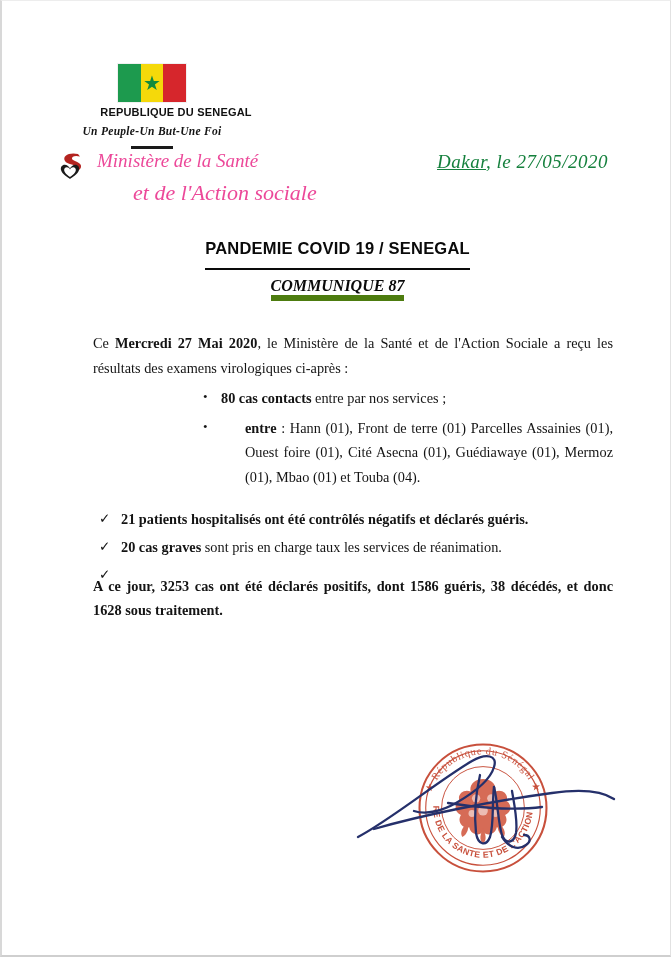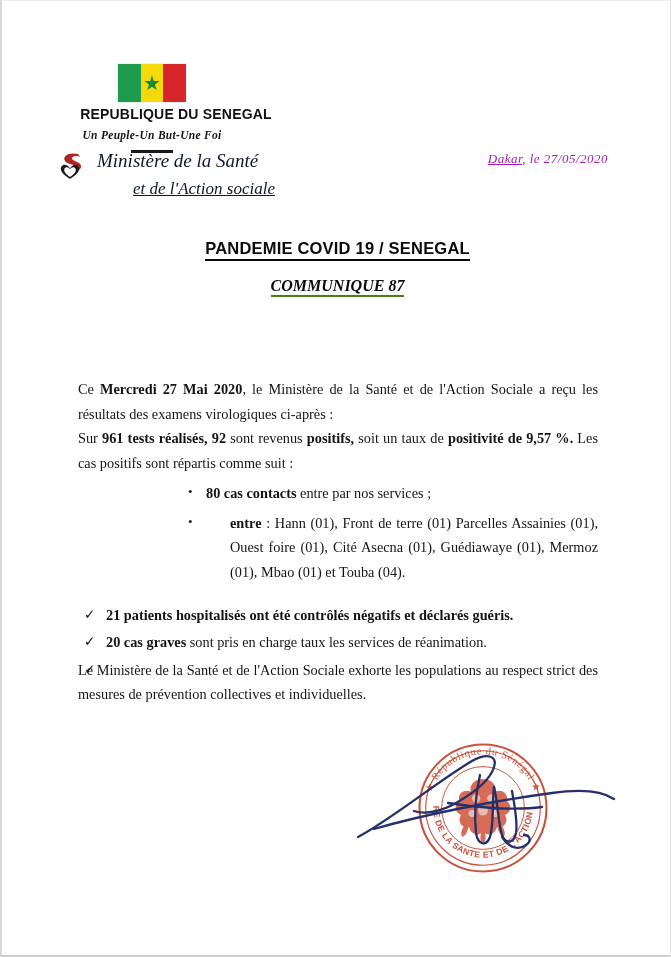--- a/index.html
+++ b/index.html
@@ -44,21 +44,21 @@
     position: absolute;
     left: 50%;
     top: 50%;
     transform: translate(-50%,-52%);
     font-size: 20px;
     line-height: 1;
   }
   .rep-title {
     font-family: "Liberation Sans", "DejaVu Sans", sans-serif;
     font-weight: bold;
-    font-size: 14px;
+    font-size: 11px;
     letter-spacing: .2px;
     color: #111;
     margin-top: 3px;
     padding-left: 48px;
   }
   .motto {
     font-family: "Liberation Serif", "DejaVu Serif", serif;
     font-style: italic;
     font-weight: bold;
     font-size: 11.5px;
@@ -80,74 +80,73 @@
     display: flex;
     align-items: flex-start;
   }
   .ministry-logo { width: 32px; height: 30px; flex: 0 0 auto; margin-top: 4px; }
   .ministry-name {
     margin-left: 7px;
     font-family: "Liberation Serif", "DejaVu Serif", serif;
     font-style: italic;
     font-size: 19px;
     line-height: 1.5;
-    color: #0f172a;
-  }
-  .ministry-name .line2 { display: block; padding-left: 36px; font-size: 17px; text-decoration: underline; }
+    color: #ec4899;
+  }
+  .ministry-name .line2 { display: block; padding-left: 36px; font-size: 22px; }
 
   .dateline {
     position: absolute;
     right: 62px;
     top: 150px;
     font-family: "Liberation Serif", "DejaVu Serif", serif;
     font-style: italic;
-    font-size: 13px;
-    color: #a21caf;
+    font-size: 19px;
+    color: #15803d;
     letter-spacing: .5px;
   }
   .dateline .city { text-decoration: underline; }
 
   
   .doc-title {
     position: absolute;
     top: 238px;
     left: 0;
     width: 671px;
     text-align: center;
     font-family: "Liberation Sans", "DejaVu Sans", sans-serif;
     font-weight: bold;
     font-size: 16.5px;
     letter-spacing: .2px;
     color: #0a0a0a;
   }
-  .doc-title span { border-bottom: 2px solid #0a0a0a; padding-bottom: 2px; }
+  .doc-title span { border-bottom: 2px solid #0a0a0a; padding-bottom: 11px; }
   .doc-subtitle {
     position: absolute;
     top: 276px;
     left: 0;
     width: 671px;
     text-align: center;
     font-family: "Liberation Serif", "DejaVu Serif", serif;
     font-weight: bold;
     font-style: italic;
     font-size: 16px;
     color: #0a0a0a;
   }
-  .doc-subtitle span { border-bottom: 2px solid #4d7c0f; padding-bottom: 1px; }
+  .doc-subtitle span { border-bottom: 6px solid #4d7c0f; padding-bottom: 1px; }
 
   
   .body-wrap {
     position: absolute;
-    left: 76px;
+    left: 91px;
     top: 330px;
     width: 520px;
     font-size: 14.3px;
     line-height: 1.72;
     color: #141414;
-    margin-top: 46px;
   }
   .para { margin: 0; text-align: justify; }
   b { font-weight: bold; }
 
   ul.bullets {
     list-style: none;
     margin: 6px 0 0 0;
     padding: 0 0 0 128px;
   }
   ul.bullets li {
@@ -248,21 +247,20 @@
     <span>PANDEMIE COVID 19 / SENEGAL</span>
   </div>
   <div class="doc-subtitle">
     <span>COMMUNIQUE 87</span>
   </div>
 
   <div class="body-wrap">
 
     <p class="para"><span>Ce </span><b>Mercredi 27 Mai 2020</b><span>, le Ministère de la Santé et de l'Action Sociale a reçu les résultats des examens virologiques ci-après :</span></p>
 
-    <p class="para"><span>Sur </span><b>961 tests réalisés, 92</b><span> sont revenus </span><b>positifs,</b><span> soit un taux de </span><b>positivité de 9,57 %.</b><span> Les cas positifs sont répartis comme suit :</span></p>
 
     <ul class="bullets">
       <li>
         <span class="dot">•</span>
         <b>80 cas contacts</b><span> entre par nos services ;</span>
       </li>
       <li>
         <span class="dot">•</span>
         <span class="sub-lines"><b>entre</b><span> : Hann (01), Front de terre (01) Parcelles Assainies (01), Ouest foire (01), Cité Asecna (01), Guédiawaye (01), Mermoz (01), Mbao (01) et Touba (04).</span></span>
       </li>
@@ -275,21 +273,21 @@
       </li>
       <li>
         <span class="tick">✓</span>
         <b>20 cas graves</b><span> sont pris en charge taux les services de réanimation.</span>
       </li>
       <li>
         <span class="tick">✓</span>
       </li>
     </ul>
 
-    <p class="closing">Le Ministère de la Santé et de l'Action Sociale exhorte les populations au respect strict des mesures de prévention collectives et individuelles.</p>
+    <p class="summary">A ce jour, 3253 cas ont été déclarés positifs, dont 1586 guéris, 38 décédés, et donc 1628 sous traitement.</p>
   </div>
 
   <div class="sig-area">
 
     <svg class="stamp" viewBox="0 0 200 200">
       <defs>
         <path id="arcTop" d="M 22,100 A 78,78 0 0 1 178,100" fill="none"></path>
         <path id="arcBot" d="M 28,100 A 72,72 0 0 0 172,100" fill="none"></path>
       </defs>
       <circle cx="100" cy="100" r="92" fill="none" stroke="#c8503c" stroke-width="3"></circle>

